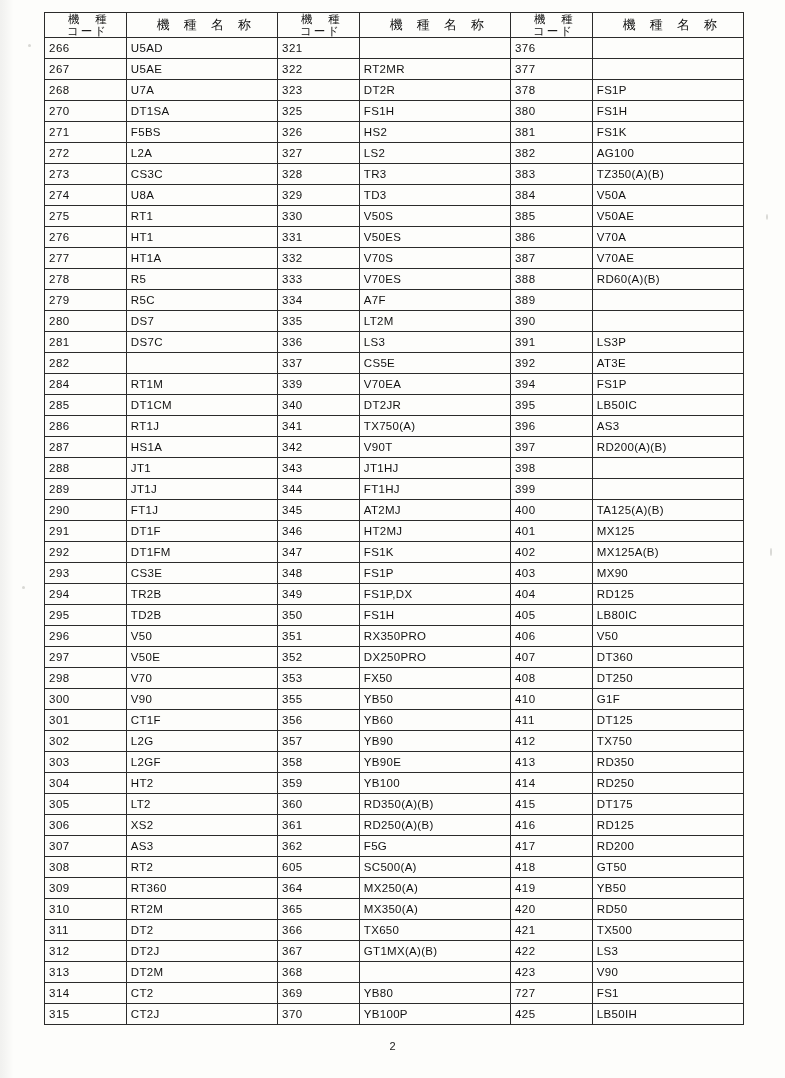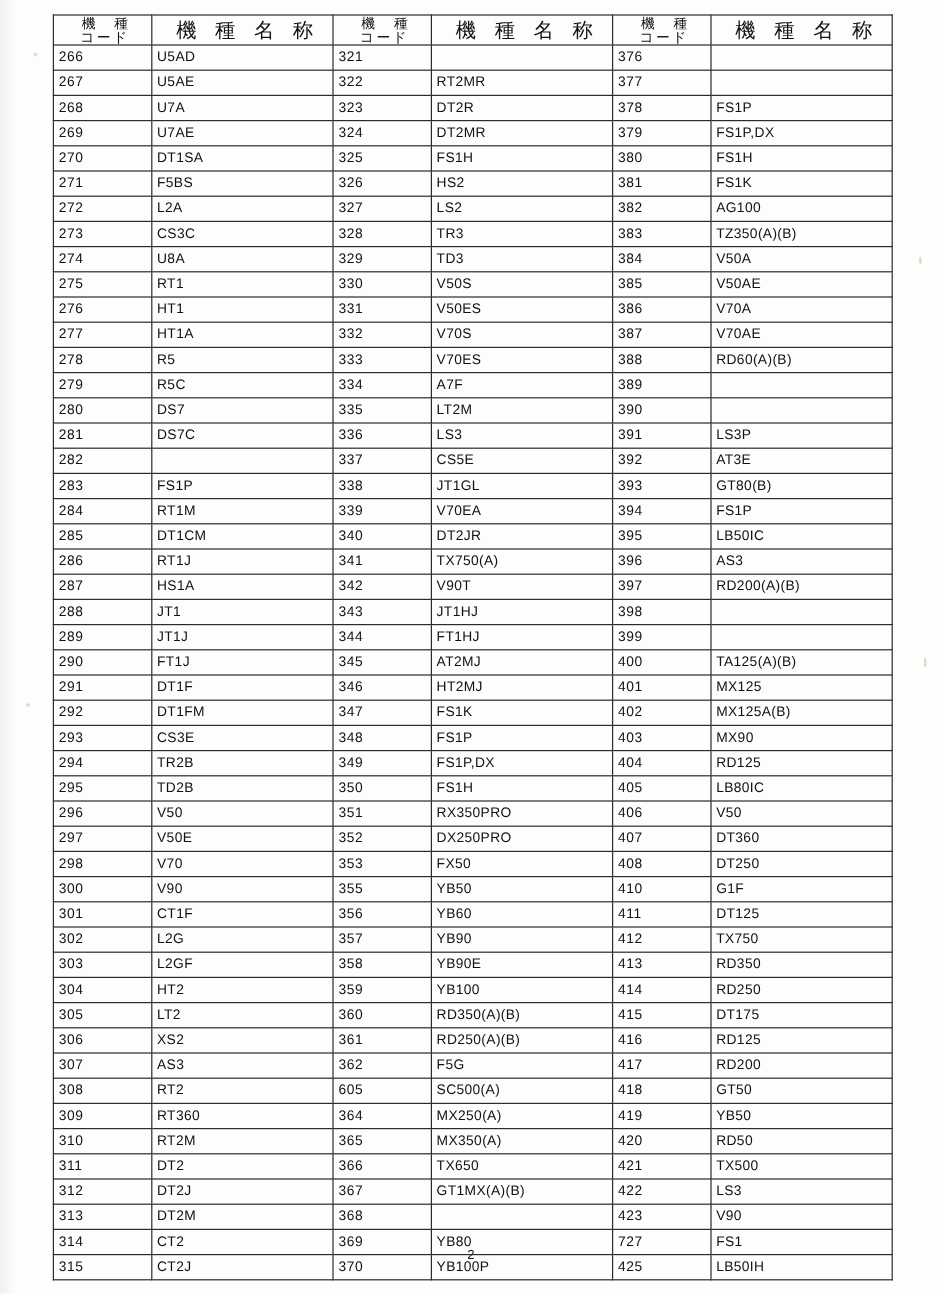--- a/index.html
+++ b/index.html
@@ -75,21 +75,21 @@
   .hdr-code .l2 {
     display: block;
     letter-spacing: 2px;
     border-top: 0;
     position: relative;
   }
   .hdr-name {
     text-align: center;
     letter-spacing: 5px;
     text-indent: 5px;
-    font-size: 17px;
+    font-size: 13px;
   }
   .jp {
     font-family: "DejaVu Sans", sans-serif;
   }
   #page-number {
     position: absolute;
     left: 0;
     top: 1040px;
     width: 785px;
     text-align: center;
@@ -160,28 +160,20 @@
           </tr>
           <tr>
             <td class="col-code">268</td>
             <td class="col-name">U7A</td>
             <td class="col-code">323</td>
             <td class="col-name">DT2R</td>
             <td class="col-code">378</td>
             <td class="col-name">FS1P</td>
           </tr>
           <tr>
-            <td class="col-code">269</td>
-            <td class="col-name">U7AE</td>
-            <td class="col-code">324</td>
-            <td class="col-name">DT2MR</td>
-            <td class="col-code">379</td>
-            <td class="col-name">FS1P,DX</td>
-          </tr>
-          <tr>
             <td class="col-code">270</td>
             <td class="col-name">DT1SA</td>
             <td class="col-code">325</td>
             <td class="col-name">FS1H</td>
             <td class="col-code">380</td>
             <td class="col-name">FS1H</td>
           </tr>
           <tr>
             <td class="col-code">271</td>
             <td class="col-name">F5BS</td>
@@ -270,28 +262,20 @@
             <td class="col-code">391</td>
             <td class="col-name">LS3P</td>
           </tr>
           <tr>
             <td class="col-code">282</td>
             <td class="col-name"></td>
             <td class="col-code">337</td>
             <td class="col-name">CS5E</td>
             <td class="col-code">392</td>
             <td class="col-name">AT3E</td>
-          </tr>
-          <tr>
-            <td class="col-code">283</td>
-            <td class="col-name">FS1P</td>
-            <td class="col-code">338</td>
-            <td class="col-name">JT1GL</td>
-            <td class="col-code">393</td>
-            <td class="col-name">GT80(B)</td>
           </tr>
           <tr>
             <td class="col-code">284</td>
             <td class="col-name">RT1M</td>
             <td class="col-code">339</td>
             <td class="col-name">V70EA</td>
             <td class="col-code">394</td>
             <td class="col-name">FS1P</td>
           </tr>
           <tr>

